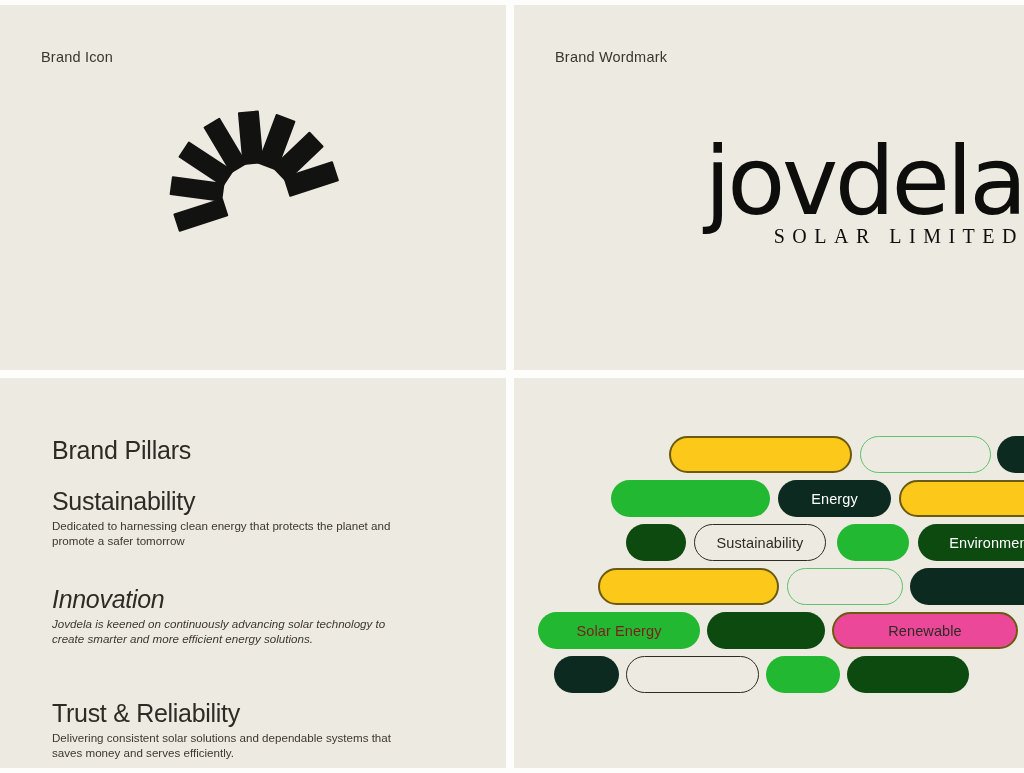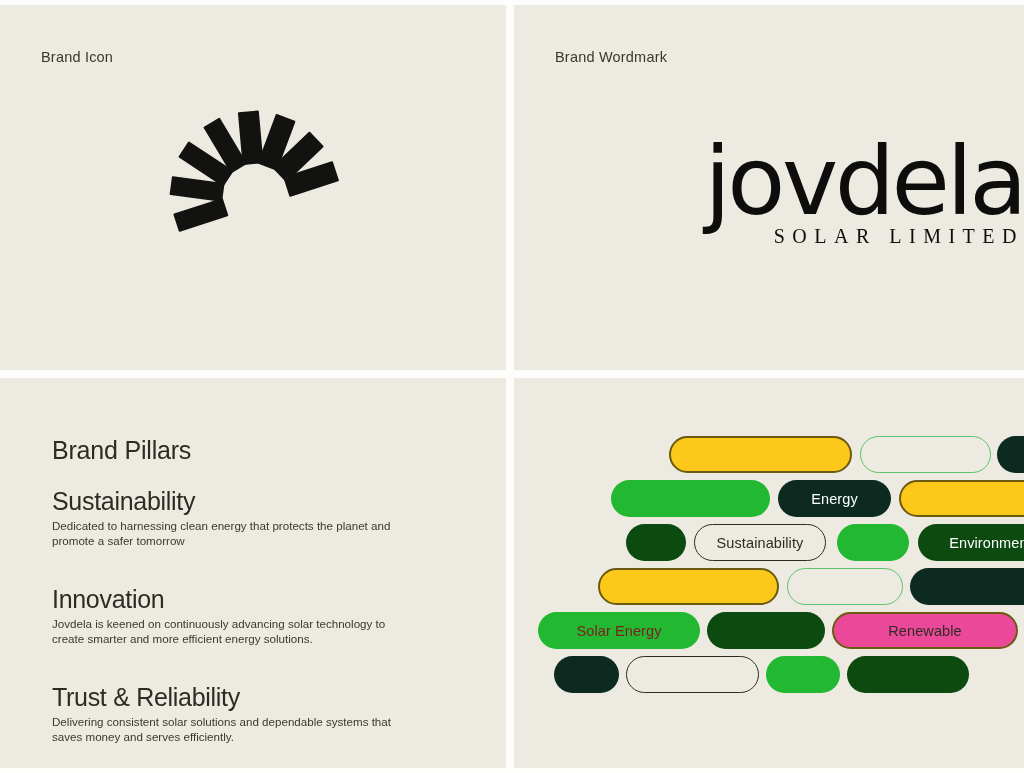--- a/index.html
+++ b/index.html
@@ -96,21 +96,21 @@
     letter-spacing:-.3px;
     margin-bottom:2px;
   }
   .pillar-desc {
     font-size:11.6px;
     line-height:1.33;
     color:#3c382f;
     max-width:340px;
   }
   #pillar-1 { margin-bottom:36px; }
-  #pillar-2 { margin-bottom:36px; }
+  #pillar-2 { margin-bottom:52px;font-style:italic; }
 
   
   .pill-field {
     position:absolute;
     left:0; top:58px; right:0;
   }
   .pill-row {
     position:relative;
     height:37px;
     margin-bottom:7px;

